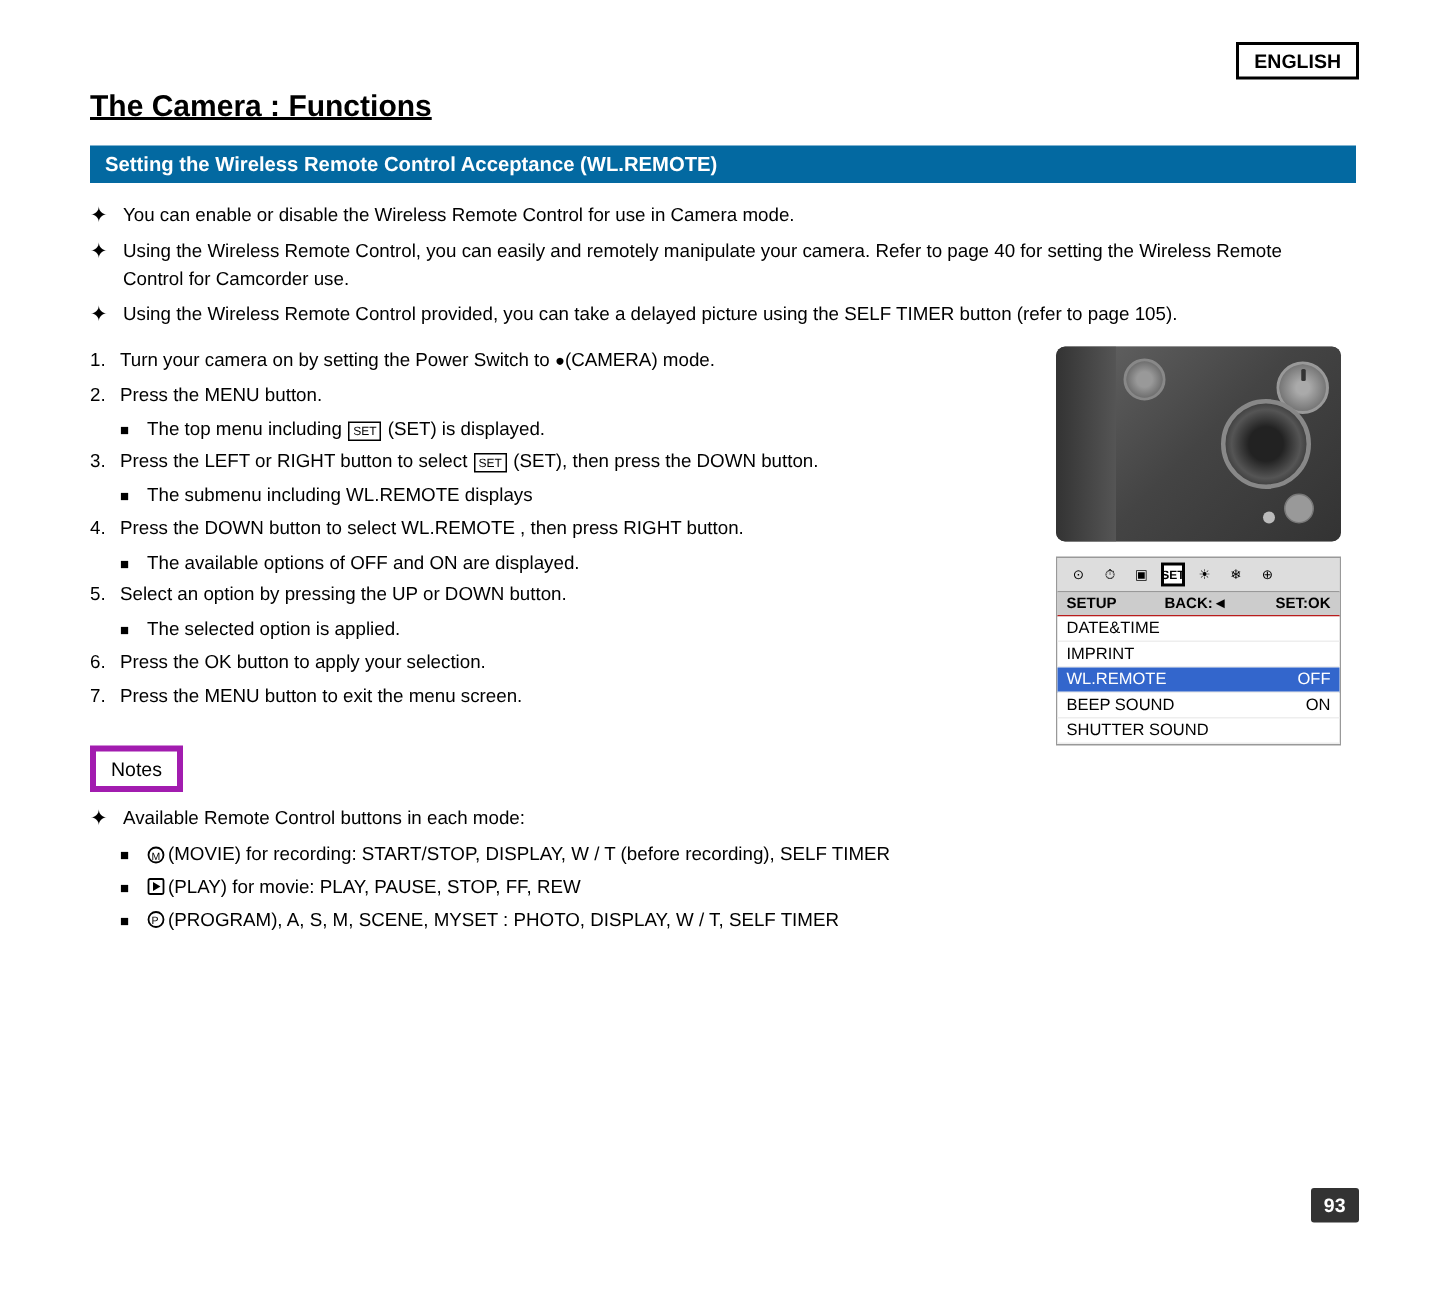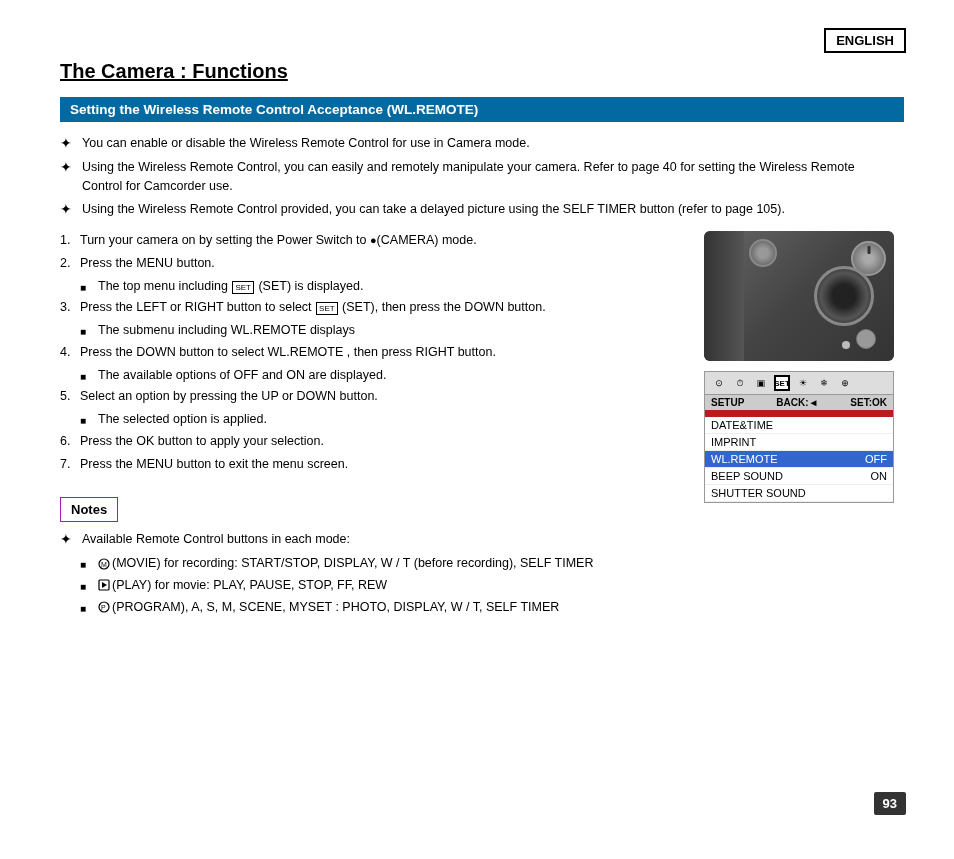--- a/index.html
+++ b/index.html
@@ -168,46 +168,46 @@
       border: 2px solid #000;
       background: #fff;
     }
     .menu-header-row {
       background: #ccc;
       display: flex;
       justify-content: space-between;
       padding: 2px 6px;
       font-size: 10px;
       font-weight: bold;
-      border-bottom: 7px solid #b91c1c;
+      border-bottom: 1px solid #b91c1c;
     }
     .menu-rows {
       background: #fff;
     }
     .menu-row {
       display: flex;
       justify-content: space-between;
       padding: 2px 6px;
       font-size: 11px;
       border-bottom: 1px solid #eee;
     }
     .menu-row.highlighted {
       background: #3366cc;
       color: #fff;
     }
     .menu-row-label { font-weight: normal; }
     .menu-row-value { font-weight: normal; }
     .notes-box {
-      border: 1px solid #a21caf;
+      border: 4px solid #a21caf;
       padding: 4px 10px;
       display: inline-block;
       margin-top: 14px;
       margin-bottom: 8px;
       font-size: 13px;
-      font-weight: bold;
+      font-weight: normal;
     }
     .notes-section {
       margin-top: 10px;
     }
     .page-number {
       position: absolute;
       bottom: 22px;
       right: 48px;
       background: #333;
       color: #fff;

